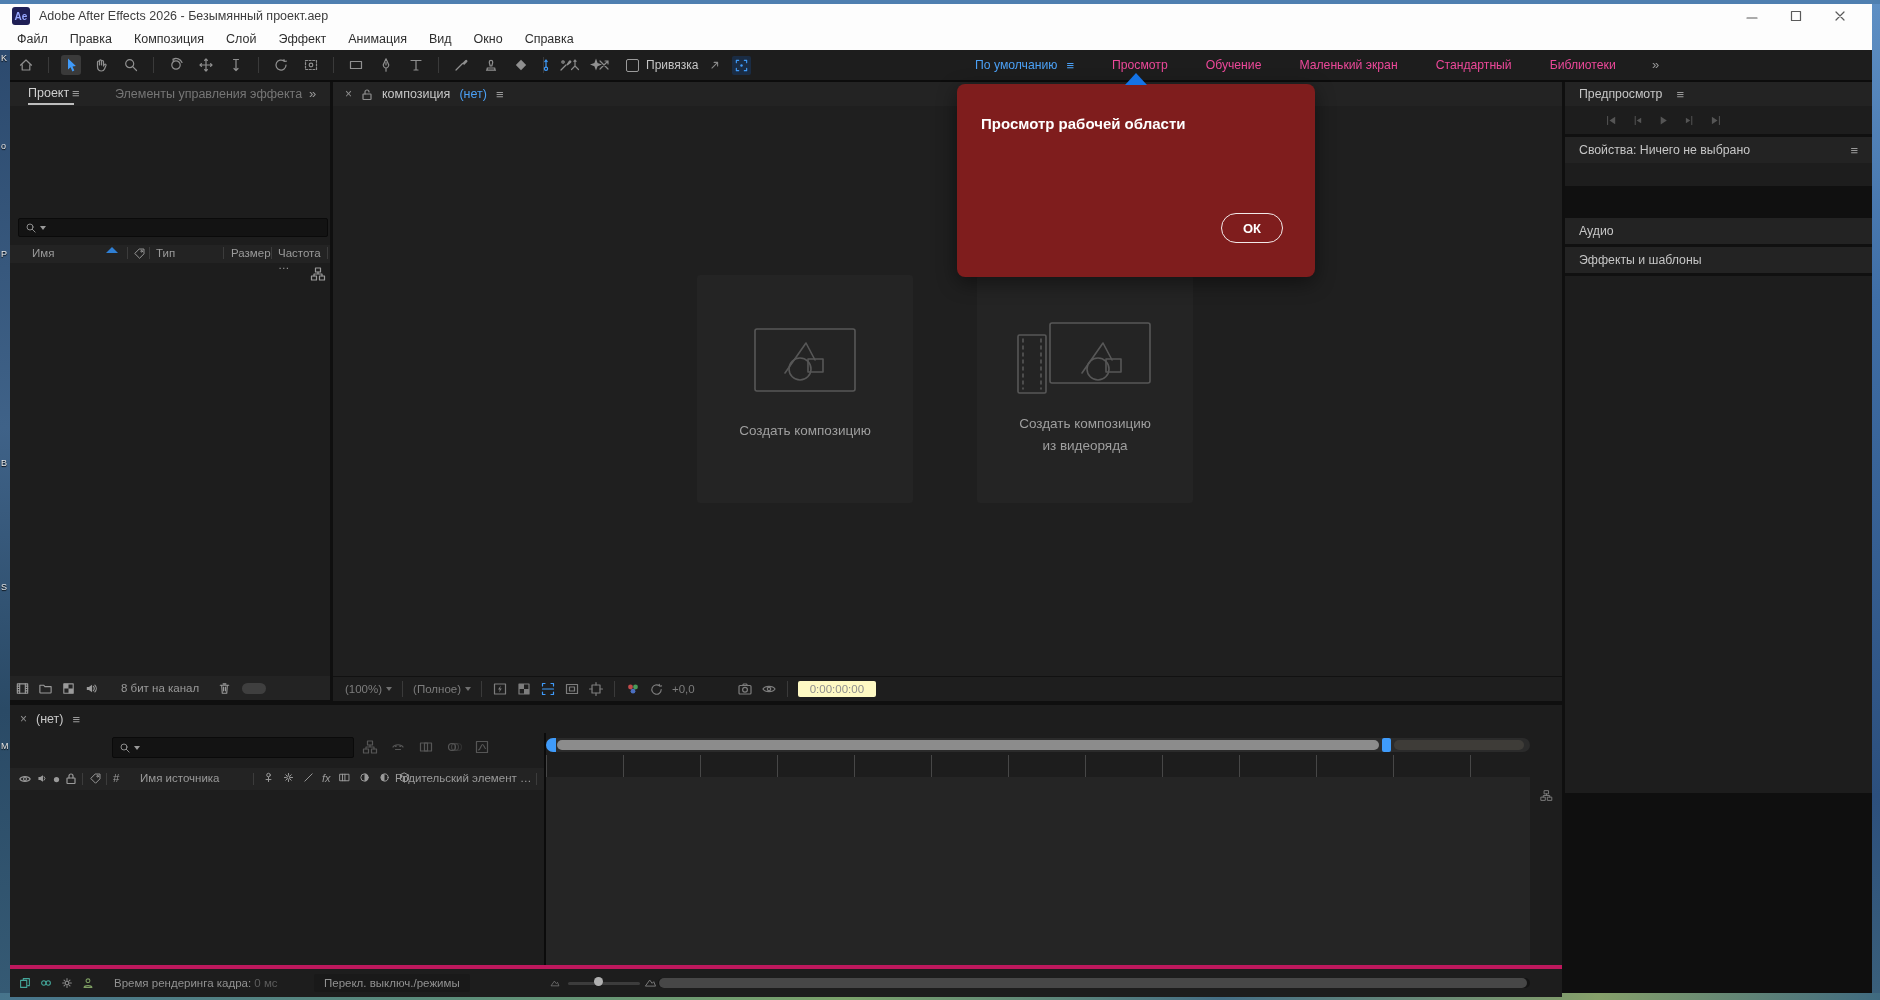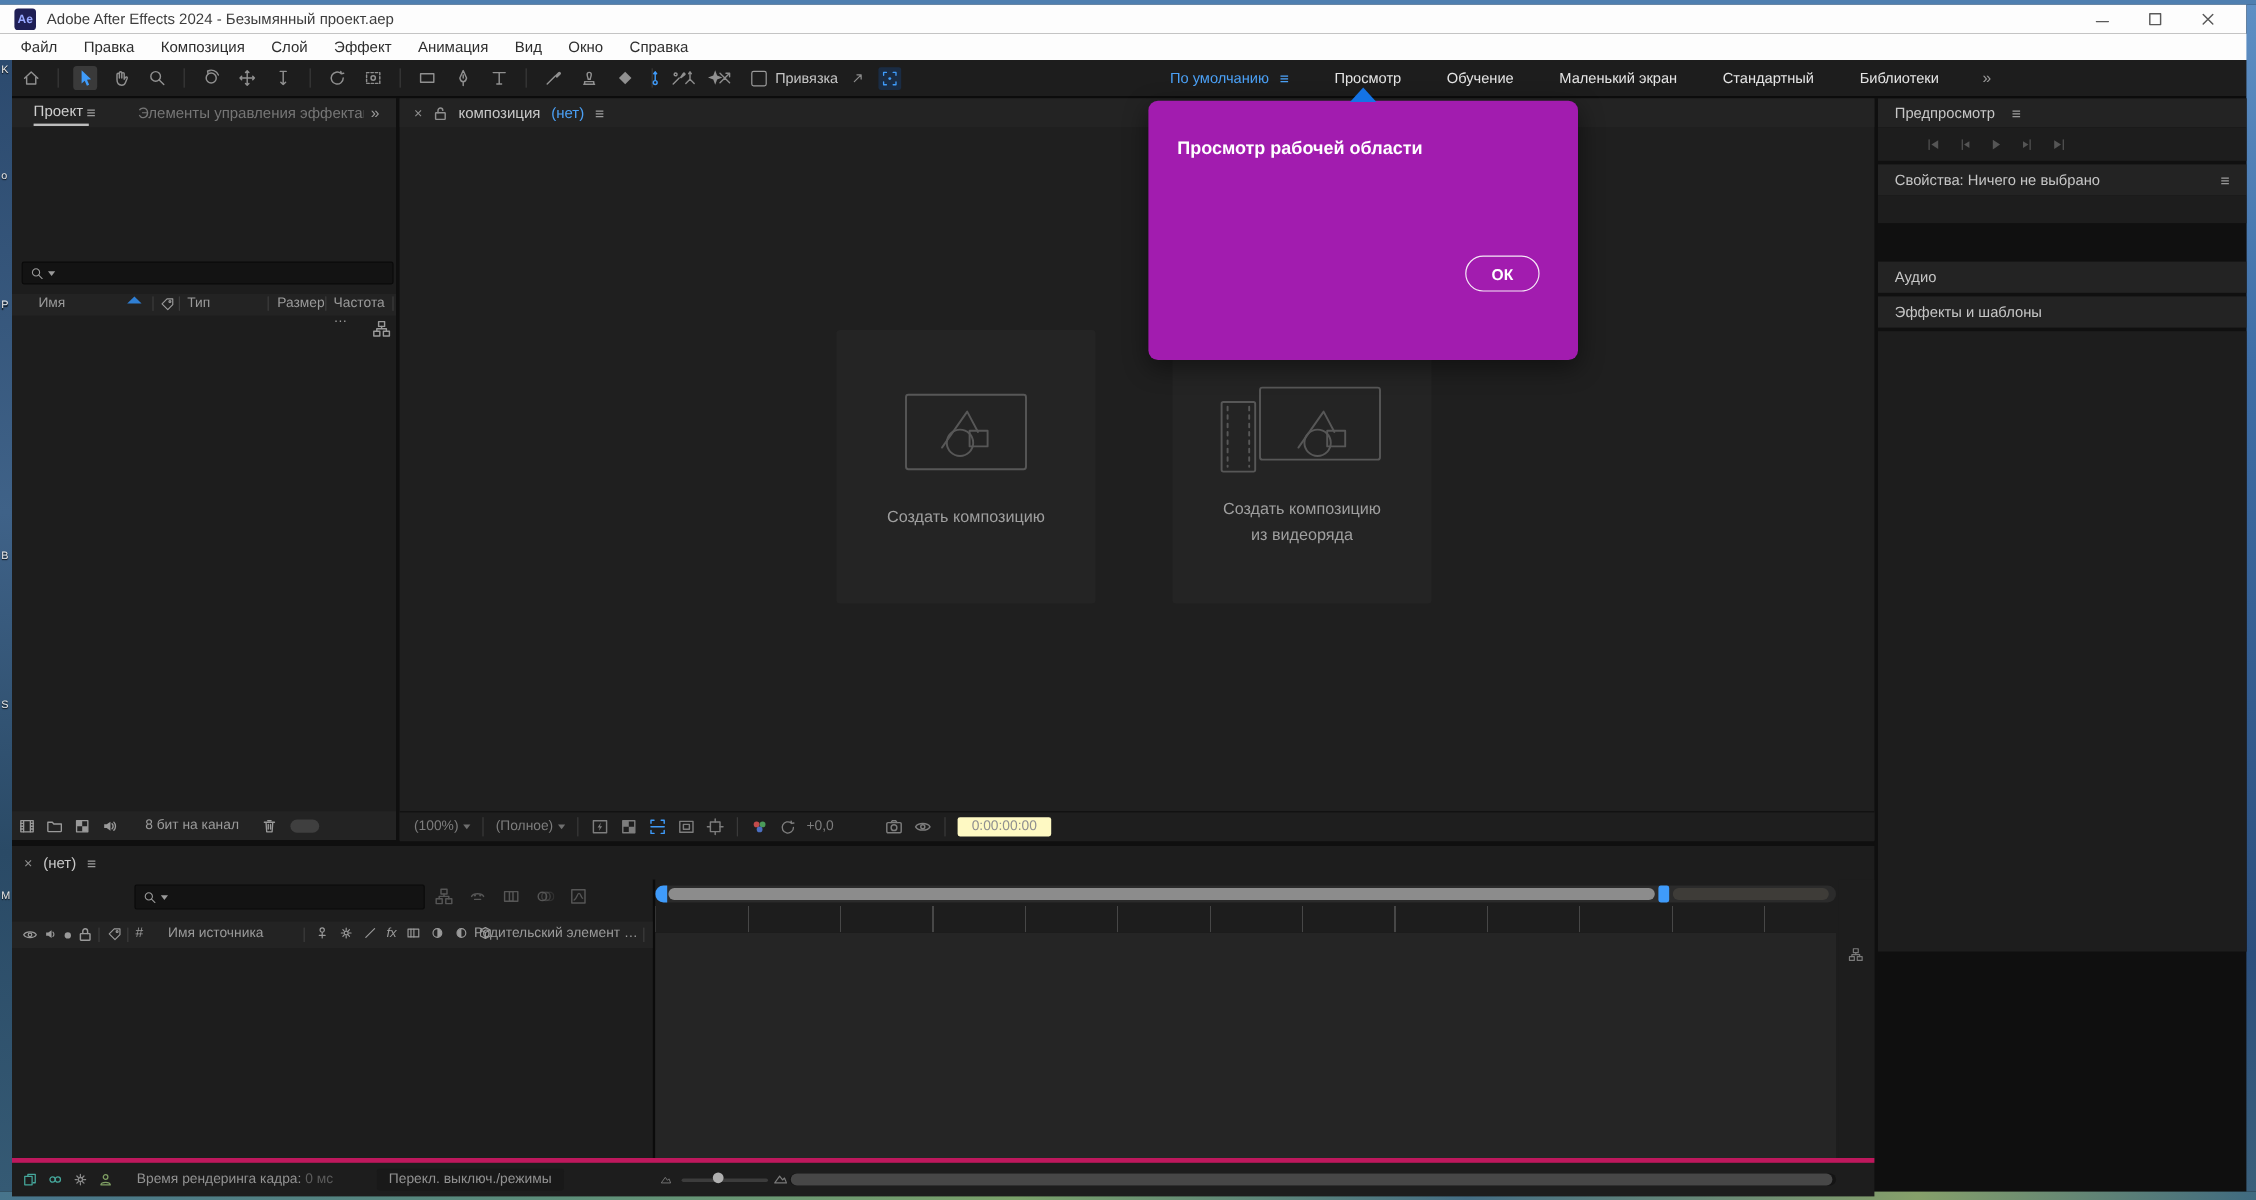--- a/index.html
+++ b/index.html
@@ -23,21 +23,21 @@
   .tools{position:absolute;left:6px;top:0;height:30px;display:flex;align-items:center;gap:10px;color:#909090;}
   .t{width:20px;height:20px;display:flex;align-items:center;justify-content:center;}
   .t.active{background:#3a3a3a;border-radius:3px;color:#3f9bfa;}
   .vsep{width:1px;height:16px;background:#3a3a3a;margin:0 2px;}
   .axisgrp{position:absolute;left:526px;top:0;height:30px;display:flex;align-items:center;gap:9px;}
   .snapgrp{position:absolute;left:616px;top:0;height:30px;display:flex;align-items:center;gap:7px;}
   .cb{width:11px;height:11px;border:1px solid #9b9b9b;border-radius:2px;background:transparent;}
   .snaplabel{color:#c6c6c6;font-size:12px;}
   .snapbox{background:#1a2c44;border-radius:2px;padding:2px;color:#3f9bfa;}
   .wsgrp{position:absolute;left:946px;top:0;height:30px;display:flex;align-items:center;}
-  .ws{padding:0 19px;color:#e5e5e5;font-size:12.2px;white-space:nowrap;}
+  .ws{padding:0 19px;color:#ec4899;font-size:12.2px;white-space:nowrap;}
   .ws.on{color:#4ba0f5;display:flex;align-items:center;gap:9px;}
   .ws-ham{color:#4ba0f5;font-size:13px;}
   .ws-over{position:absolute;left:1642px;top:0;line-height:30px;color:#9a9a9a;font-size:13px;letter-spacing:-2px;}
   
   .lsliver{left:0;top:50px;width:10px;height:943px;background:linear-gradient(180deg,#2c4a6e,#3f6288 40%,#2a4a66 70%,#355a74);}
   .lsliver span{position:absolute;left:1px;color:#e8e8e8;font-size:9px;text-shadow:0 1px 1px #000;}
   .rsliver{left:1872px;top:4px;width:8px;height:989px;background:linear-gradient(180deg,#5e8fc4,#3f6ea6 30%,#2c4f7d 80%,#3a5f7a);}
   .bsliver{left:0;top:993px;width:1880px;height:7px;
     background:linear-gradient(90deg,#47748c,#5d8f7a 25%,#7ba36b 45%,#456f86 65%,#86a06a 85%,#3f6a80);}
   
@@ -99,36 +99,36 @@
   .sico{position:absolute;top:7px;display:flex;gap:7px;}
   .rlabel{position:absolute;left:104px;top:8px;color:#929292;font-size:11.5px;}
   .rvalue{color:#5d5d5d;}
   .tchip{position:absolute;left:304px;top:5px;background:#191919;border-radius:2px;padding:3px 10px;color:#929292;font-size:11.5px;}
   .ztrack{position:absolute;left:558px;top:13px;width:72px;height:3px;background:#3c3c3c;border-radius:2px;}
   .zhandle{position:absolute;left:584px;top:8px;width:9px;height:9px;border-radius:50%;background:#b0b0b0;}
   .mtn{position:absolute;color:#7a7a7a;}
   .hscroll{position:absolute;left:648px;top:9px;width:872px;height:10px;background:#141414;border-radius:5px;}
   .hscroll .hh{position:absolute;left:1px;top:0;width:868px;height:10px;background:#474747;border-radius:5px;}
   
-  .dialog{left:957px;top:84px;width:358px;height:216px;background:#a21caf;border-radius:8px;z-index:50;
+  .dialog{left:957px;top:84px;width:358px;height:193px;background:#7f1d1d;border-radius:8px;z-index:50;
           box-shadow:0 6px 20px rgba(0,0,0,.45);color:#fff;}
   .dialog .dcaret{position:absolute;left:168px;top:-11px;width:0;height:0;
           border-left:11px solid transparent;border-right:11px solid transparent;border-bottom:12px solid #1473e6;}
   .dtitle{position:absolute;left:24px;top:31px;font-size:15px;font-weight:bold;}
   .dbody{position:absolute;left:24px;top:58px;width:306px;font-size:12.4px;line-height:1.55;}
   .okbtn{position:absolute;right:32px;top:129px;height:30px;padding:0 21px;display:flex;align-items:center;
          border:1.6px solid rgba(255,255,255,.9);border-radius:16px;font-size:13px;font-weight:bold;color:#fff;background:transparent;}
 </style>
 </head>
 <body>
 
 <div class="abs topstrip"></div>
 <div class="abs titlebar">
   <span class="ae-badge">Ae</span>
-  <span class="wtitle">Adobe After Effects 2024 - Безымянный проект.aep</span>
+  <span class="wtitle">Adobe After Effects 2026 - Безымянный проект.aep</span>
   <div class="winbtns">
     <span class="wb">
         <svg width="12" height="12" viewBox="0 0 12 12">
           <path d="M1 8h10"></path>
         </svg>
       </span>
     <span class="wb">
         <svg width="12" height="12" viewBox="0 0 12 12">
           <rect x="1.5" y="1.5" width="9" height="9"></rect>
         </svg>

